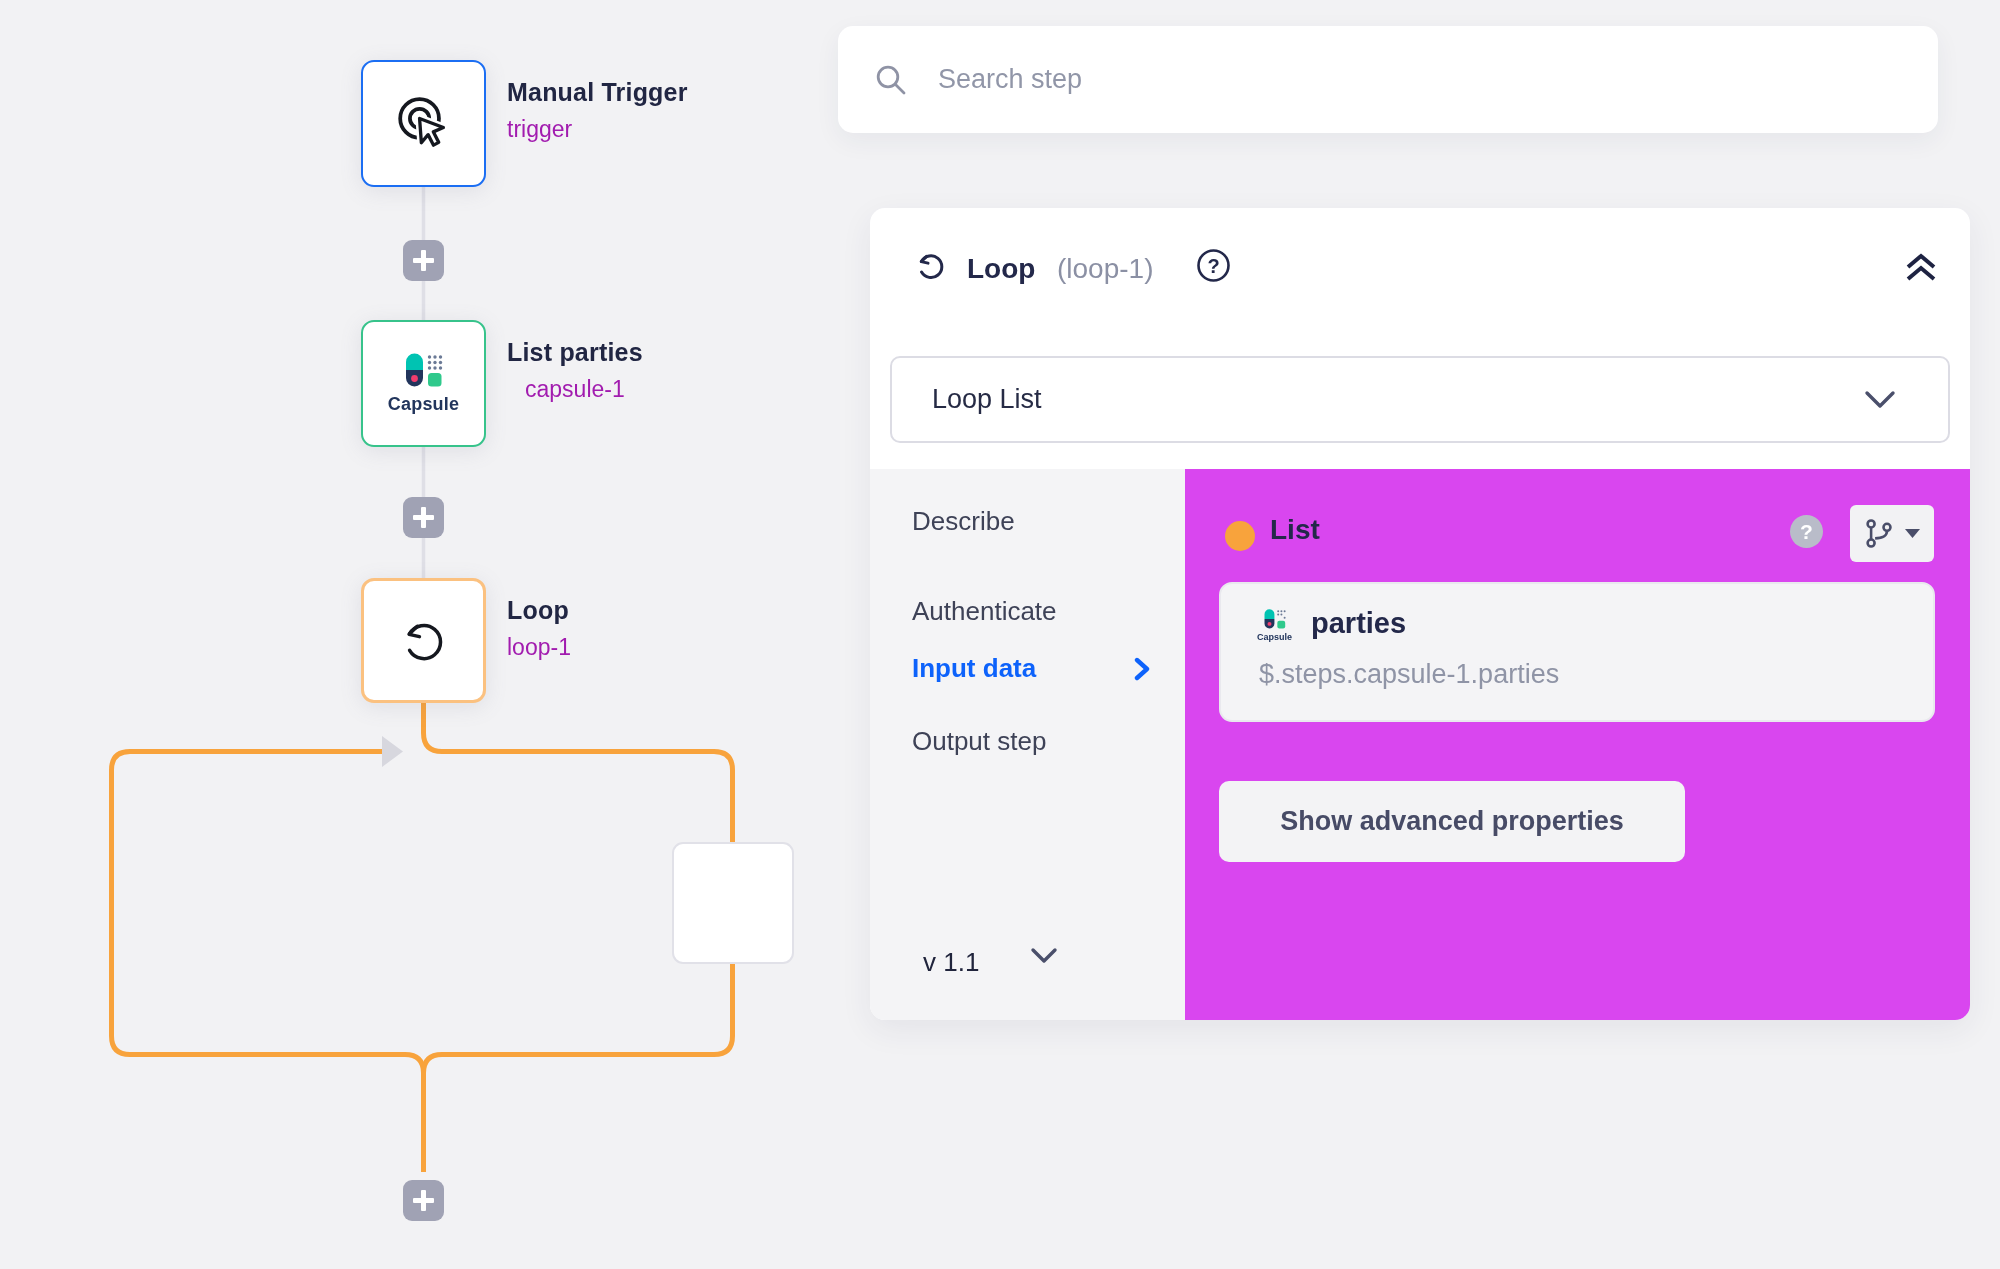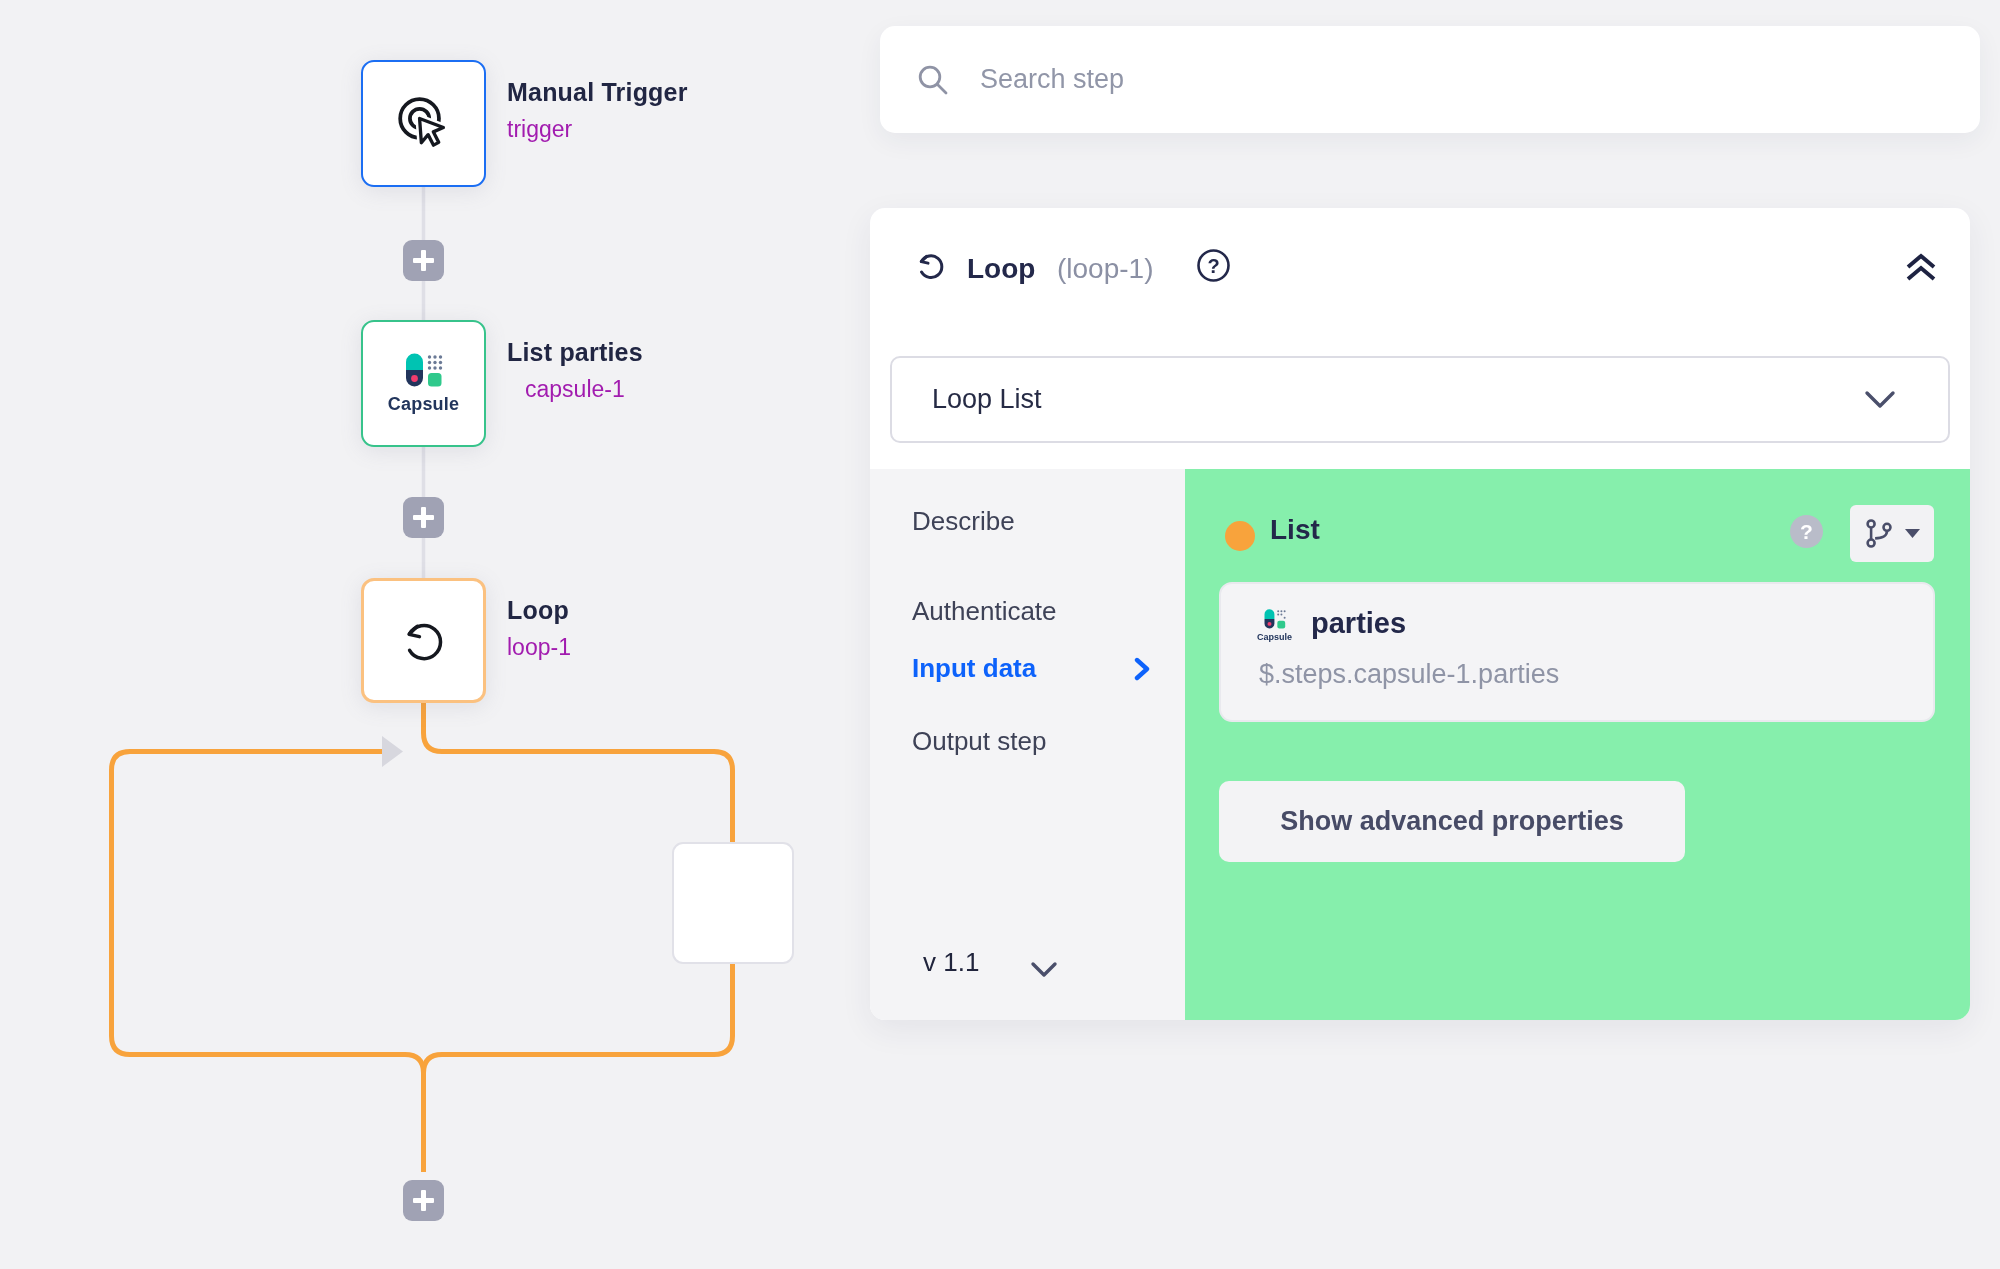--- a/index.html
+++ b/index.html
@@ -47,21 +47,21 @@
     background:#ffffff; border:2.5px solid #e1e1e8; border-radius:11px;
     z-index:3; cursor:pointer;
   }
 
   
   .capsule-logo { display:flex; flex-direction:column; align-items:center; }
   .capsule-logo-word { font-size:18px; font-weight:700; color:#22355c; margin-top:5px; letter-spacing:0.2px; }
 
   
   .search-bar {
-    position:absolute; left:880px; top:26px; width:1100px; height:107px;
+    position:absolute; left:838px; top:26px; width:1100px; height:107px;
     background:#fff; border-radius:15px; box-shadow:0 8px 26px rgba(40,45,80,0.06);
     display:flex; align-items:center; padding:8px 36px; z-index:2;
   }
   .search-input {
     border:none; outline:none; flex:1; margin-left:30px;
     font-size:27px; color:#3c405a; font-family:"Liberation Sans", sans-serif; background:transparent;
   }
   .search-input::placeholder { color:#9196a8; opacity:1; }
 
   
@@ -89,25 +89,25 @@
   .tabs-rail { position:relative; width:315px; height:100%; background:#f4f4f6; flex:none; }
   .tab { position:absolute; left:42px; height:38px; display:flex; align-items:center; cursor:pointer; }
   .tab span { font-size:26px; color:#3e4257; }
   .tab-describe { top:33px; }
   .tab-authenticate { top:107px;margin-top:16px; }
   .tab-input { top:180px; }
   .tab-output { top:253px; }
   .tab.active span { color:#0d62fb; font-weight:700; }
   .tab-input-chevron { position:absolute; left:263px; top:188px; }
 
-  .version-row { position:absolute; left:53px; top:478px; display:flex; align-items:flex-end; cursor:pointer;gap:9px; }
+  .version-row { position:absolute; left:53px; top:478px; display:flex; align-items:flex-start; cursor:pointer;gap:9px; }
   .version-row span { font-size:26px; color:#20243c; }
   .version-row svg { margin-left:42px; }
 
-  .tab-content { position:relative; flex:1; height:100%; background:#86efac; }
+  .tab-content { position:relative; flex:1; height:100%; background:#d946ef; }
 
   .field-dot { position:absolute; left:40px; top:52px; width:30px; height:30px; border-radius:50%; background:#f8a33c; }
   .field-label { position:absolute; left:85px; top:45px; font-size:28px; font-weight:700; color:#23284a; }
   .field-help {
     position:absolute; left:605px; top:46px; width:33px; height:33px; border-radius:50%;
     background:#b9bcc9; color:#fff; font-size:21px; font-weight:700;
     display:flex; align-items:center; justify-content:center; cursor:pointer;
   }
   .branch-btn {
     position:absolute; left:665px; top:36px; width:84px; height:57px;

